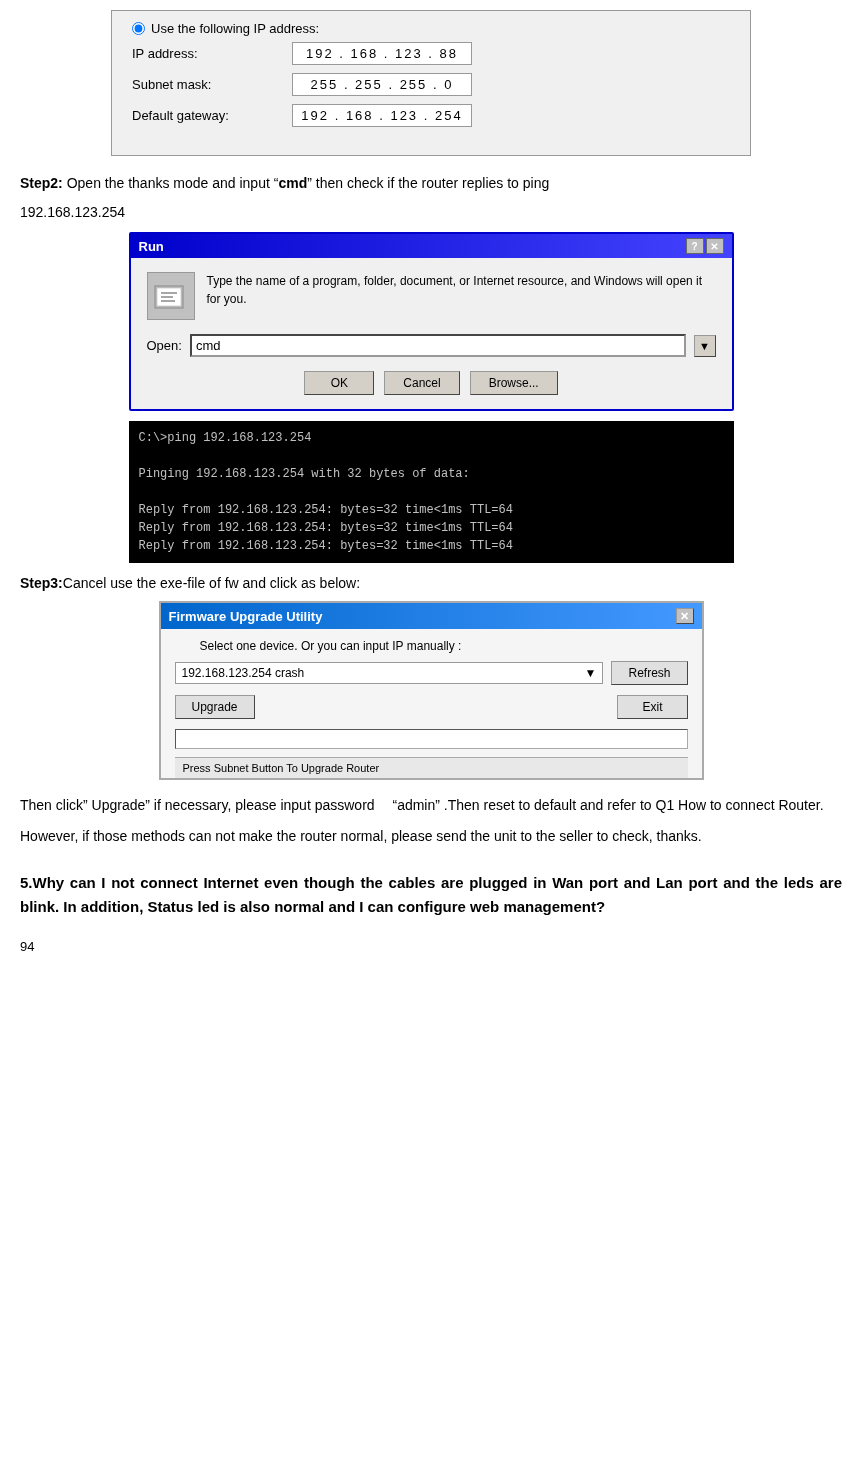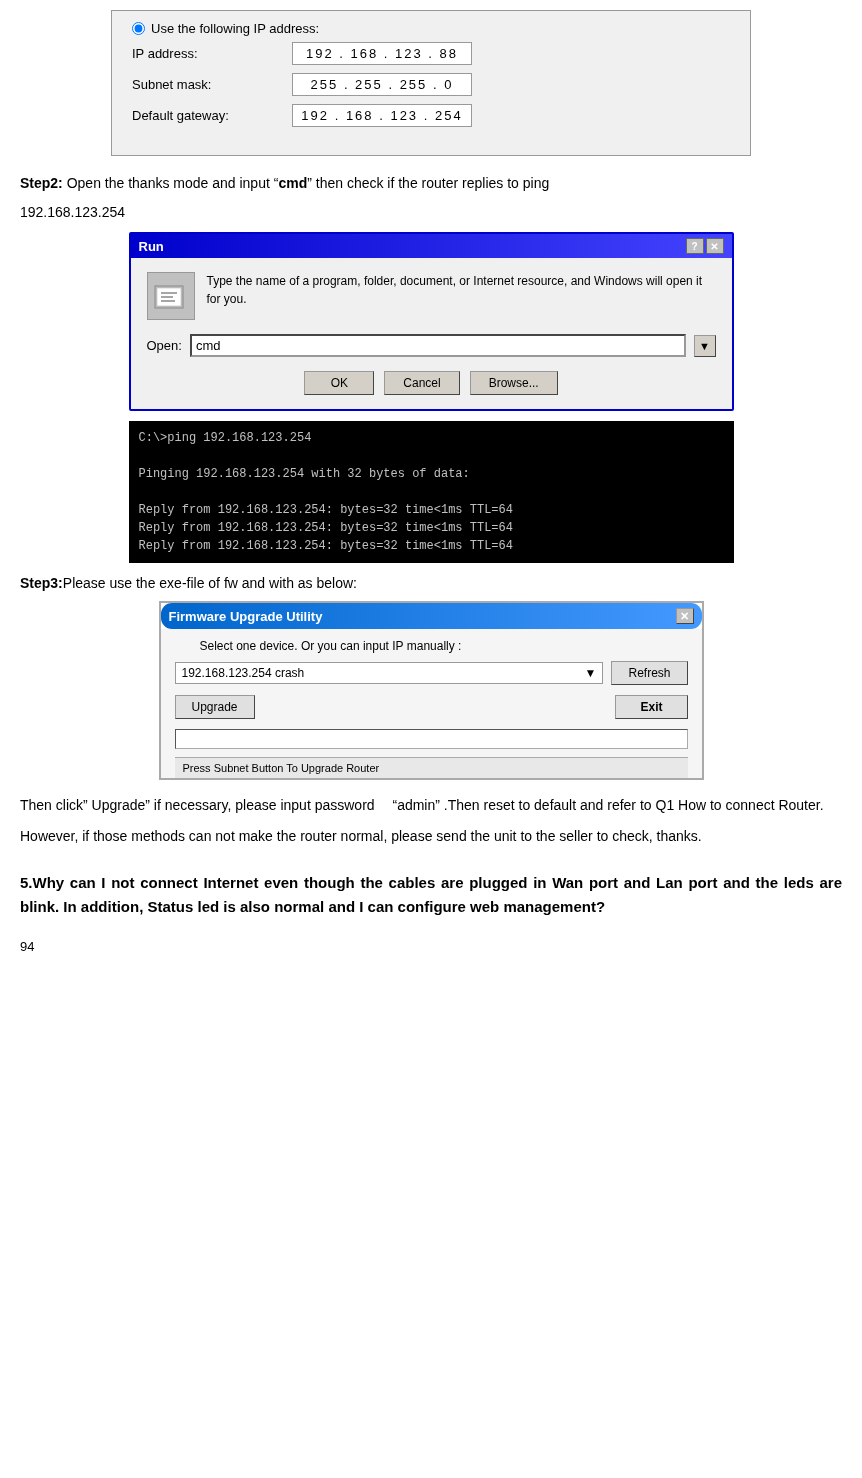--- a/index.html
+++ b/index.html
@@ -191,21 +191,20 @@
       overflow: hidden;
     }
     .fw-titlebar {
       background: linear-gradient(to right, #0066cc, #4499ff);
       color: #fff;
       font-size: 13px;
       font-weight: bold;
       padding: 5px 8px;
       display: flex;
       align-items: center;
-      border-radius: 11px;
     }
     .fw-titlebar-btn {
       margin-left: auto;
       width: 18px;
       height: 16px;
       background: #c0c0c0;
       border: 1px outset #999;
       display: flex;
       align-items: center;
       justify-content: center;
@@ -258,21 +257,20 @@
       font-size: 12px;
       cursor: pointer;
     }
     .fw-exit-btn {
       border: 1px outset #999;
       background: #e0e0e0;
       padding: 4px 24px;
       font-size: 12px;
       cursor: pointer;
       margin-left: auto;
-      font-weight: bold;
     }
     .fw-progress-area {
       border: 1px inset #aaa;
       background: #fff;
       height: 20px;
       margin-bottom: 8px;
     }
     .fw-statusbar {
       border-top: 1px solid #aaa;
       background: #e8e8e8;
@@ -368,21 +366,21 @@
   <div>C:\&gt;ping 192.168.123.254</div>
   <div>&nbsp;</div>
   <div>Pinging 192.168.123.254 with 32 bytes of data:</div>
   <div>&nbsp;</div>
   <div>Reply from 192.168.123.254: bytes=32 time&lt;1ms TTL=64</div>
   <div>Reply from 192.168.123.254: bytes=32 time&lt;1ms TTL=64</div>
   <div>Reply from 192.168.123.254: bytes=32 time&lt;1ms TTL=64</div>
 </div>
 
 <div class="step3-text">
-  <b>Step3:</b><span>Please use the exe-file of fw and with as below:</span>
+  <b>Step3:</b><span>Cancel use the exe-file of fw and click as below:</span>
 </div>
 
 <div class="fw-dialog">
   <div class="fw-titlebar">
     <span>Firmware Upgrade Utility</span>
     <div class="fw-titlebar-btn">✕</div>
   </div>
   <div class="fw-body">
     <div class="fw-instruction">Select one device. Or you can input IP manually :</div>
     <div class="fw-row1">

